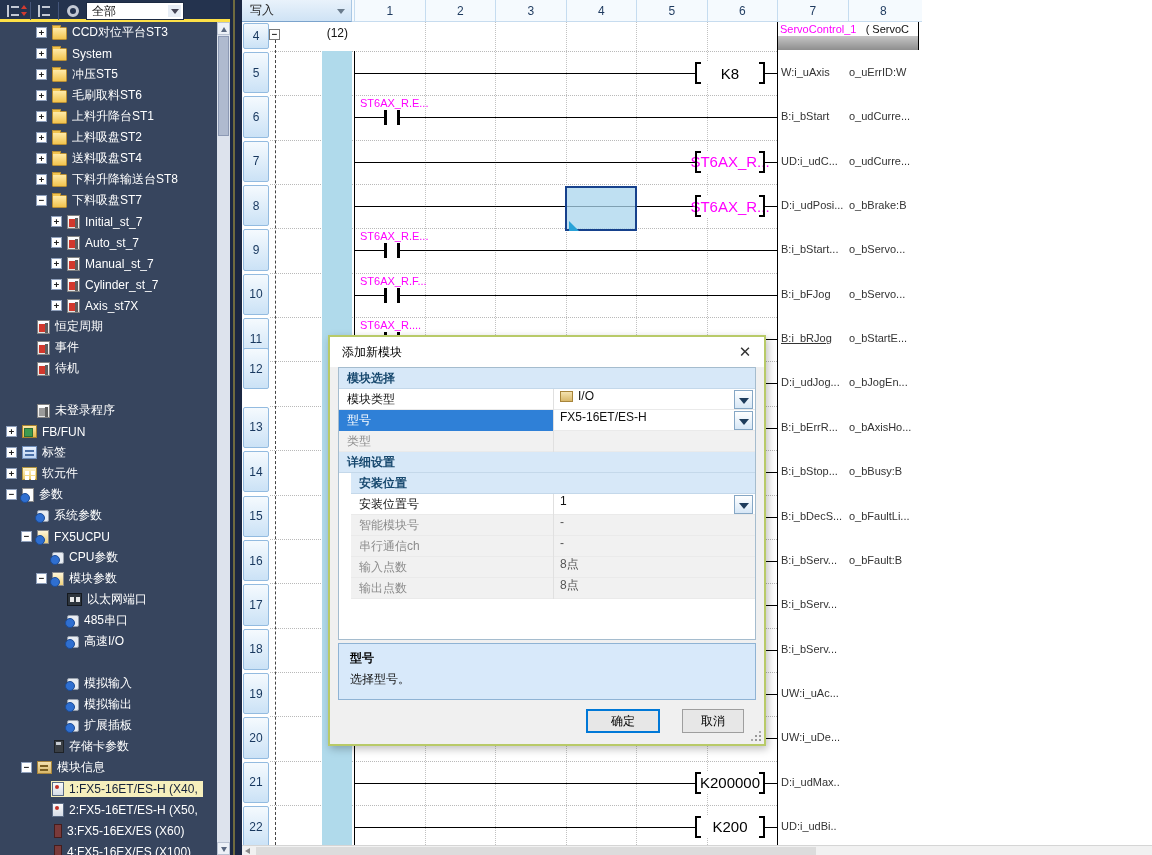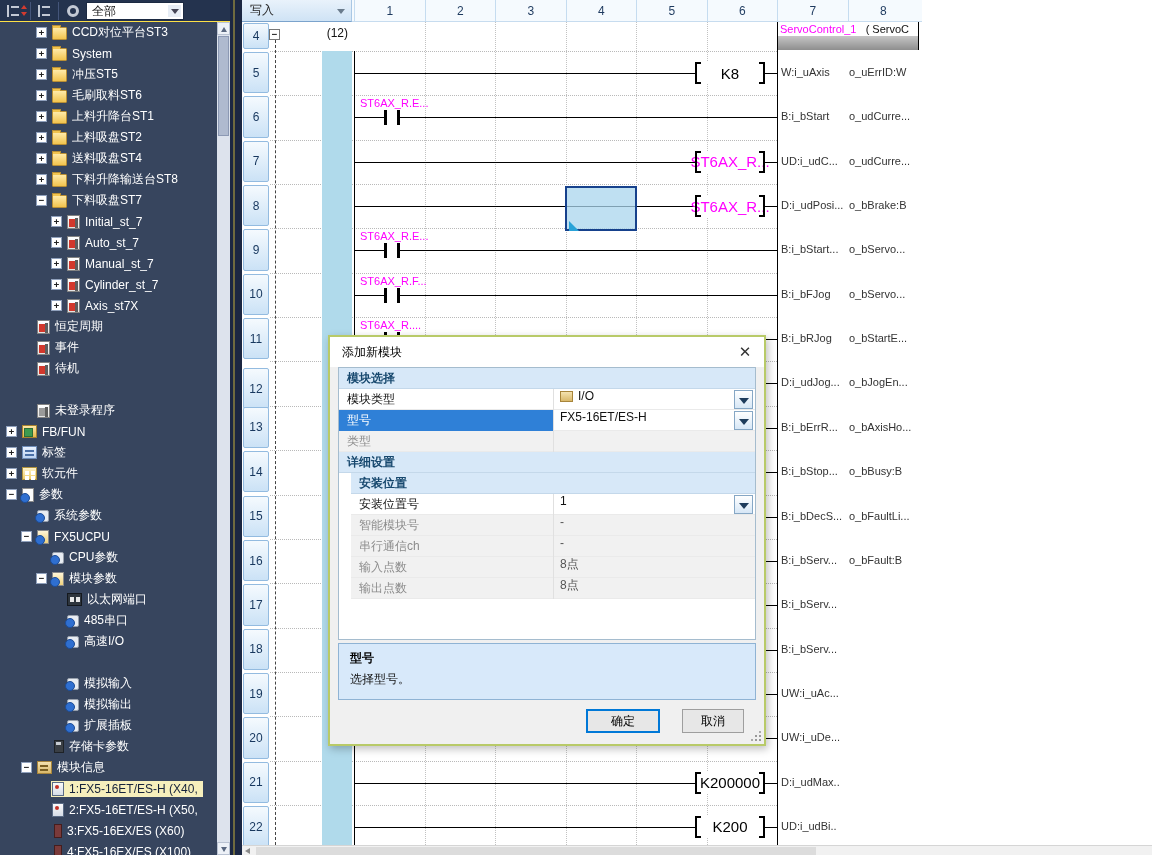--- a/index.html
+++ b/index.html
@@ -1,20 +1,20 @@
 <!DOCTYPE html>
 <html><head>
 <meta charset="utf-8">
 <style>
 html,body{margin:0;padding:0;background:#888;}
 *{box-sizing:border-box;font-family:"Liberation Sans","DejaVu Sans",sans-serif;}
 #root{position:relative;width:1152px;height:855px;background:#FFF;overflow:hidden;font-size:12px;}
 
 #nav{position:absolute;left:0;top:0;width:230px;height:855px;background:#37455E;overflow:hidden;}
-#nav-toolbar{position:absolute;left:0;top:0;width:230px;height:22px;background:#24334E;border-bottom:1px solid #fde047;}
+#nav-toolbar{position:absolute;left:0;top:0;width:230px;height:22px;background:#24334E;border-bottom:3px solid #fde047;}
 .tbicon{position:absolute;top:2px;width:22px;height:18px;display:flex;align-items:center;justify-content:center;}
 .tbsep{position:absolute;top:2px;width:1px;height:18px;background:#0F1B30;border-right:1px solid #44557A;}
 #nav-filter{position:absolute;left:86px;top:2px;width:98px;height:18px;background:#FFF;border:1px solid #1C2A42;color:#111;line-height:16px;padding-left:5px;}
 #nav-filter .caret{position:absolute;right:2px;top:2px;width:13px;height:12px;background:#E7EDF5;}
 #nav-filter .caret:after{content:"";position:absolute;left:3px;top:4px;border-left:4px solid transparent;border-right:4px solid transparent;border-top:5px solid #445;}
 .gear{width:12px;height:12px;border:3px solid #C3C9D4;border-radius:50%;}
 .treeglyph{width:14px;height:12px;border-left:2px solid #C3C9D4;position:relative;}
 .treeglyph i{position:absolute;left:2px;width:8px;height:2px;background:#C3C9D4;}
 .redarr{position:absolute;right:-6px;top:0;width:0;height:0;border-left:3px solid transparent;border-right:3px solid transparent;}
 #nav-tree{position:absolute;left:0;top:22px;right:13px;bottom:0;overflow:hidden;}
@@ -475,21 +475,21 @@
     <div id="stepcount">(12)</div>
     <div id="rownumlayer">
         <div class="rownum" style="top: 23px; height: 26px;">4</div>
         <div class="rownum" style="top: 52px; height: 41.35px;">5</div>
         <div class="rownum" style="top: 96.35px; height: 41.35px;">6</div>
         <div class="rownum" style="top: 140.7px; height: 41.35px;">7</div>
         <div class="rownum" style="top: 185.05px; height: 41.35px;">8</div>
         <div class="rownum" style="top: 229.4px; height: 41.35px;">9</div>
         <div class="rownum" style="top: 273.75px; height: 41.35px;">10</div>
         <div class="rownum" style="top: 318.1px; height: 41.35px;">11</div>
-        <div class="rownum" style="top: 368px; height: 41.35px;">12</div>
+        <div class="rownum" style="top: 348px; height: 41.35px;">12</div>
         <div class="rownum" style="top: 406.8px; height: 41.35px;">13</div>
         <div class="rownum" style="top: 451.15px; height: 41.35px;">14</div>
         <div class="rownum" style="top: 495.5px; height: 41.35px;">15</div>
         <div class="rownum" style="top: 539.85px; height: 41.35px;">16</div>
         <div class="rownum" style="top: 584.2px; height: 41.35px;">17</div>
         <div class="rownum" style="top: 628.55px; height: 41.35px;">18</div>
         <div class="rownum" style="top: 672.9px; height: 41.35px;">19</div>
         <div class="rownum" style="top: 717.25px; height: 41.35px;">20</div>
         <div class="rownum" style="top: 761.6px; height: 41.35px;">21</div>
         <div class="rownum" style="top: 805.95px; height: 41.35px;">22</div>
@@ -571,21 +571,21 @@
         <div class="pin" style="left: 539px; top: 110.35px;">B:i_bStart</div>
         <div class="pin" style="left: 607px; top: 110.35px;">o_udCurre...</div>
         <div class="pin" style="left: 539px; top: 154.7px; text-align: right;">UD:i_udC...</div>
         <div class="pin" style="left: 607px; top: 154.7px;">o_udCurre...</div>
         <div class="pin" style="left: 539px; top: 199.05px;">D:i_udPosi...</div>
         <div class="pin" style="left: 607px; top: 199.05px;">o_bBrake:B</div>
         <div class="pin" style="left: 539px; top: 243.4px;">B:i_bStart...</div>
         <div class="pin" style="left: 607px; top: 243.4px;">o_bServo...</div>
         <div class="pin" style="left: 539px; top: 287.75px;">B:i_bFJog</div>
         <div class="pin" style="left: 607px; top: 287.75px;">o_bServo...</div>
-        <div class="pin" style="left: 539px; top: 332.1px;">B:i_bRJog</div>
+        <div class="pin" style="left: 539px; top: 332.1px; text-decoration: underline;">B:i_bRJog</div>
         <div class="pin" style="left: 607px; top: 332.1px;">o_bStartE...</div>
         <div class="pin" style="left: 539px; top: 376.45px;">D:i_udJog...</div>
         <div class="pin" style="left: 607px; top: 376.45px;">o_bJogEn...</div>
         <div class="pin" style="left: 539px; top: 420.8px;">B:i_bErrR...</div>
         <div class="pin" style="left: 607px; top: 420.8px;">o_bAxisHo...</div>
         <div class="pin" style="left: 539px; top: 465.15px;">B:i_bStop...</div>
         <div class="pin" style="left: 607px; top: 465.15px;">o_bBusy:B</div>
         <div class="pin" style="left: 539px; top: 509.5px;">B:i_bDecS...</div>
         <div class="pin" style="left: 607px; top: 509.5px;">o_bFaultLi...</div>
         <div class="pin" style="left: 539px; top: 553.85px;">B:i_bServ...</div>

